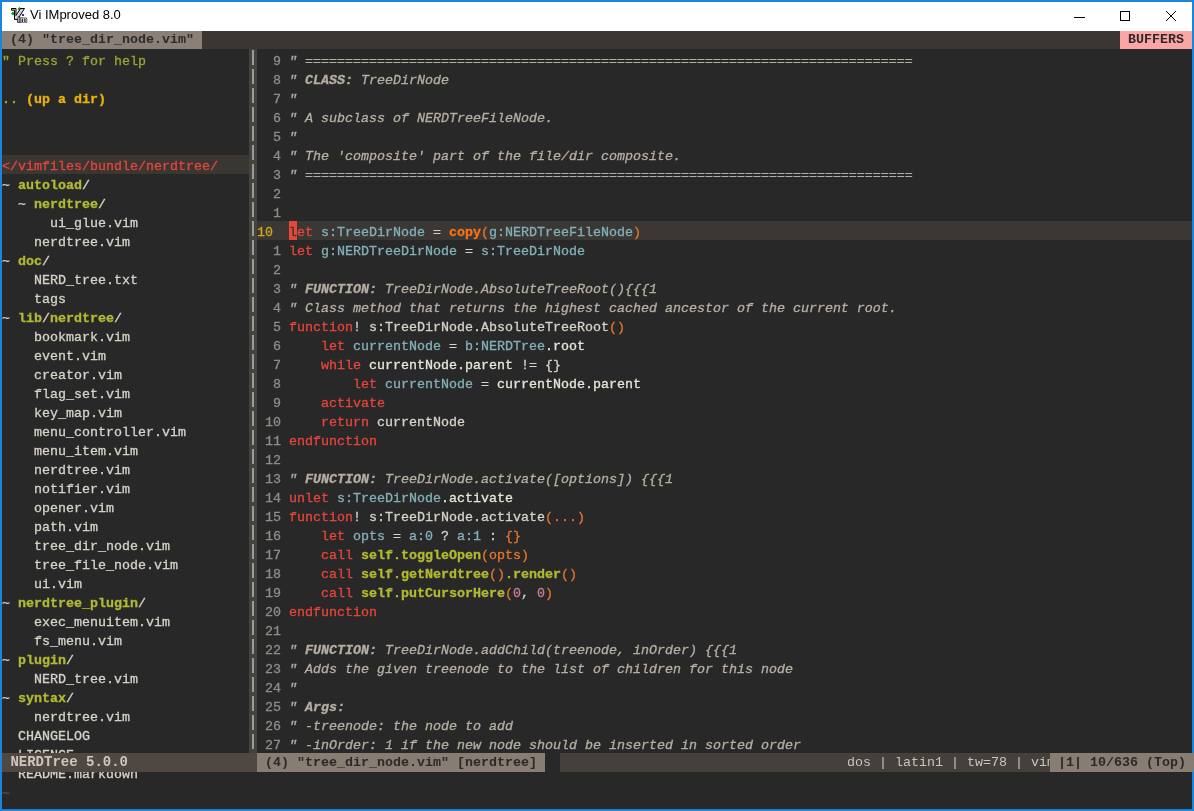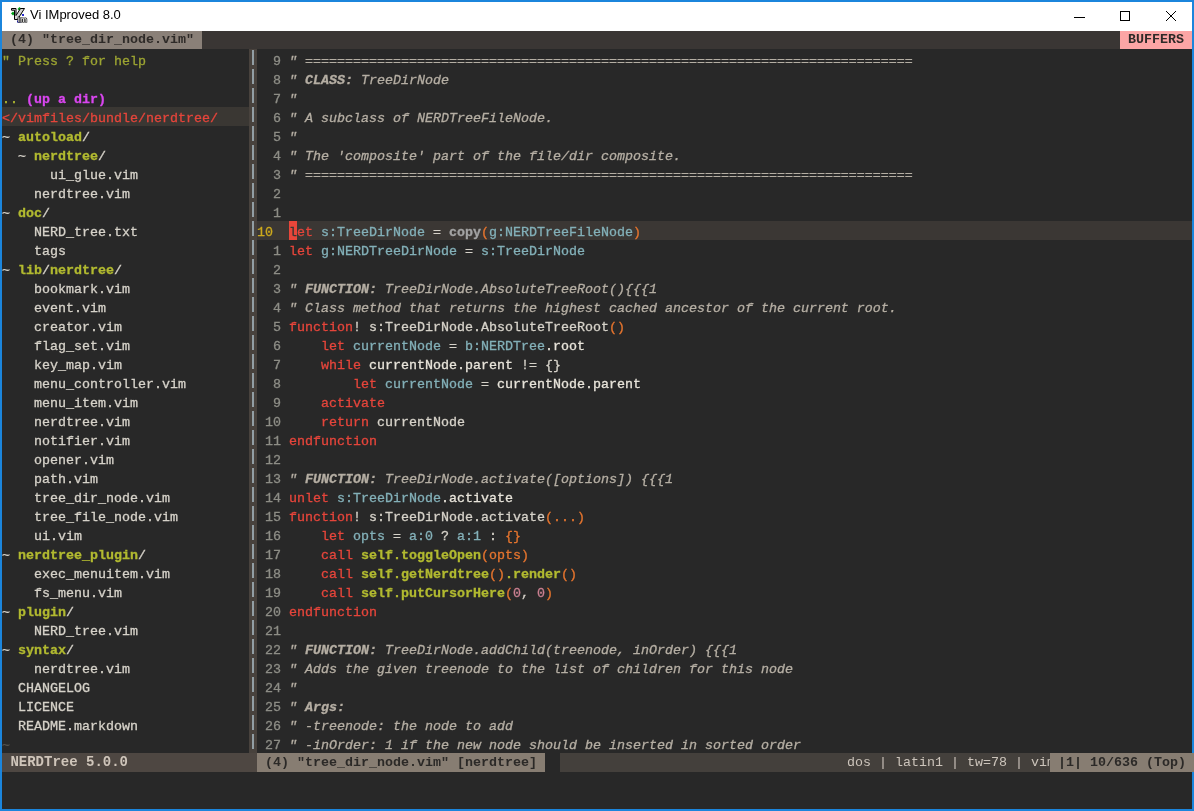--- a/index.html
+++ b/index.html
@@ -34,33 +34,33 @@
   #st3{left:560px;top:753px;width:505px;height:19px;background:#44403c;color:#ccc4bb;
        font-size:13.3333px;line-height:19px;white-space:pre;}
   #st3 span{position:absolute;left:287px;}
   #st4{left:1050px;top:753px;width:155px;height:19px;background:#877d72;color:#2b2927;
        font-weight:bold;font-size:13.3333px;line-height:19px;white-space:pre;}
   
   .r{color:#e5453b;}            
   .c{color:#83b0b8;}            
   .o{color:#e4742e;}            
   .f{color:#b2ba30;font-weight:bold;} 
-  .g{color:#a3a3a3;font-weight:bold;} 
+  .g{color:#f97316;font-weight:bold;} 
   .p{color:#c97f90;}            
   .b{color:#e8e4da;} 
   .m{color:#b5aea3;font-style:italic;} 
   .mb{color:#b5aea3;font-style:italic;font-weight:bold;}
   .n{color:#8d8d86;}            
   .ny{color:#cda91d;}           
   .cl{background:#3b3734;width:935px;}  
-  .cls{background:#3a3733;width:247px;} 
+  .cls{background:#3a3733;width:247px;margin-top:48px;} 
   .cur{background:#e8463a;color:#3a3733;display:inline-block;height:17px;padding-top:2px;margin-top:-2px;vertical-align:top;} 
   .h{color:#9ca432;}            
   .u{color:#b2ba30;}            
-  .ub{color:#d946ef;font-weight:bold;margin-top:32px;}
+  .ub{color:#eab308;font-weight:bold;margin-top:32px;}
   .dim{color:#55534e;}
   
   .wbtn{position:absolute;top:0;width:46px;height:28px;}
   .wbtn svg{position:absolute;left:18px;top:9px;}
 </style>
 </head>
 <body>
 <div class="abs" id="bt"></div>
 <div class="abs" id="bl"></div>
 <div class="abs" id="br"></div>

